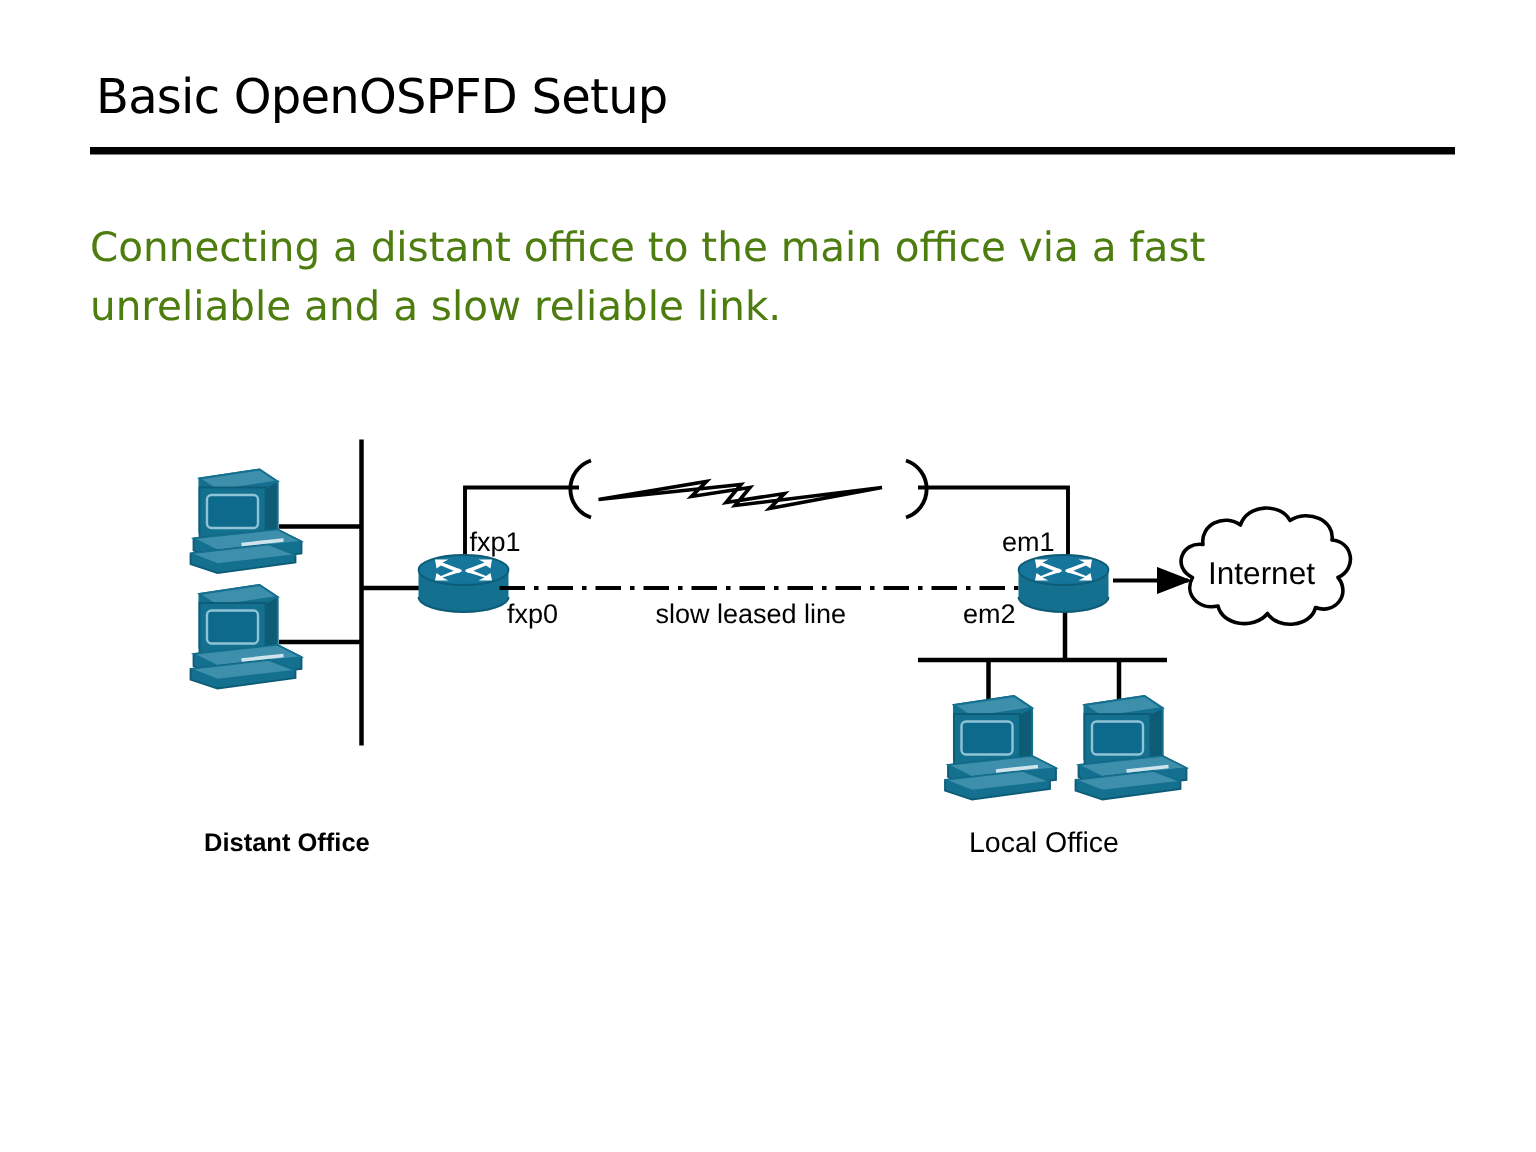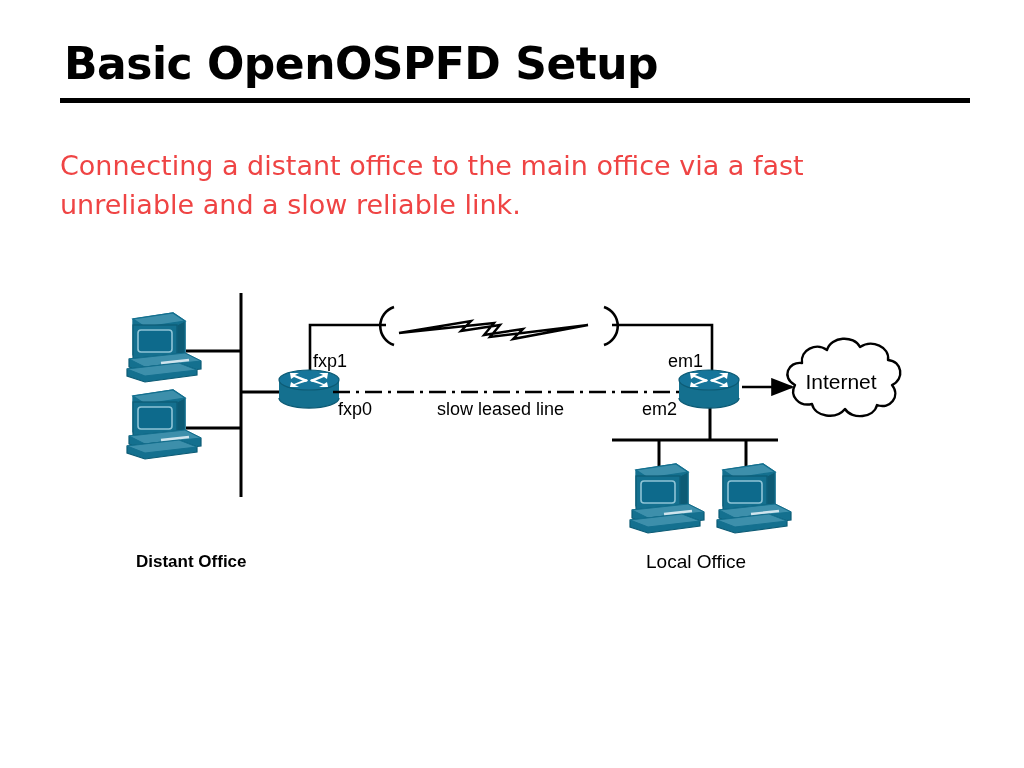--- a/index.html
+++ b/index.html
@@ -18,22 +18,22 @@
   #slide {
     position: absolute;
     inset: 0;
   }
   
   #slide-title {
     position: absolute;
     left: 64px;
     top: 38px;
     font-family: "DejaVu Sans", sans-serif;
-    font-size: 44px;
-    font-weight: 700;
+    font-size: 32px;
+    font-weight: 400;
     letter-spacing: -0.5px;
     line-height: 52px;
     white-space: nowrap;
     color: #000;
   }
   #title-rule {
     position: absolute;
     left: 60px;
     top: 98px;
     width: 910px;
@@ -43,21 +43,21 @@
   
   #body-text {
     position: absolute;
     left: 60px;
     top: 146px;
     width: 880px;
     font-family: "DejaVu Sans", sans-serif;
     font-size: 27px;
     font-weight: 400;
     line-height: 39px;
-    color: #ef4444;
+    color: #4d7c0f;
   }
   
   #diagram {
     position: absolute;
     left: 0;
     top: 0;
     width: 1024px;
     height: 569px;
   }
   #diagram svg {

